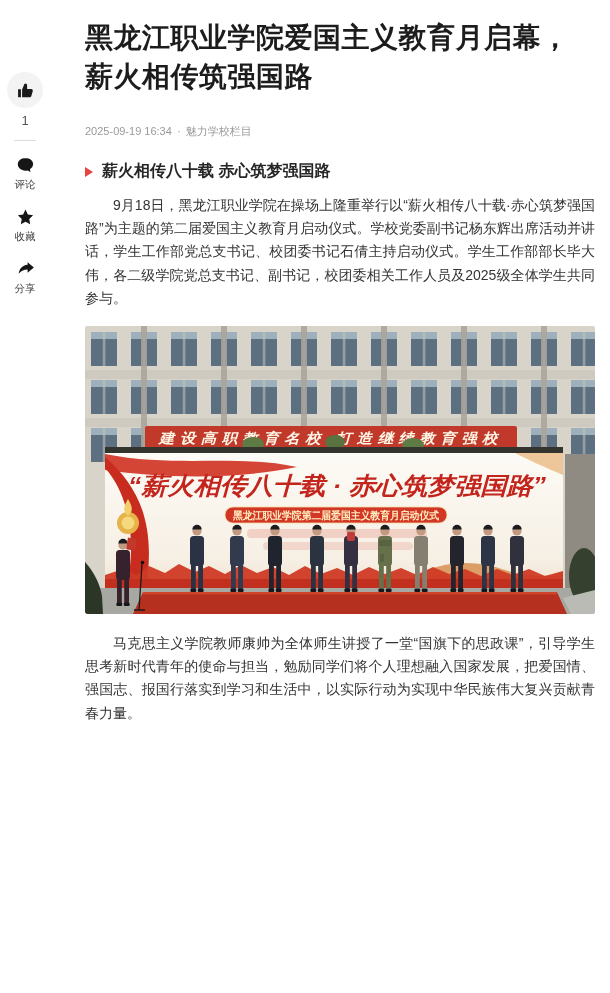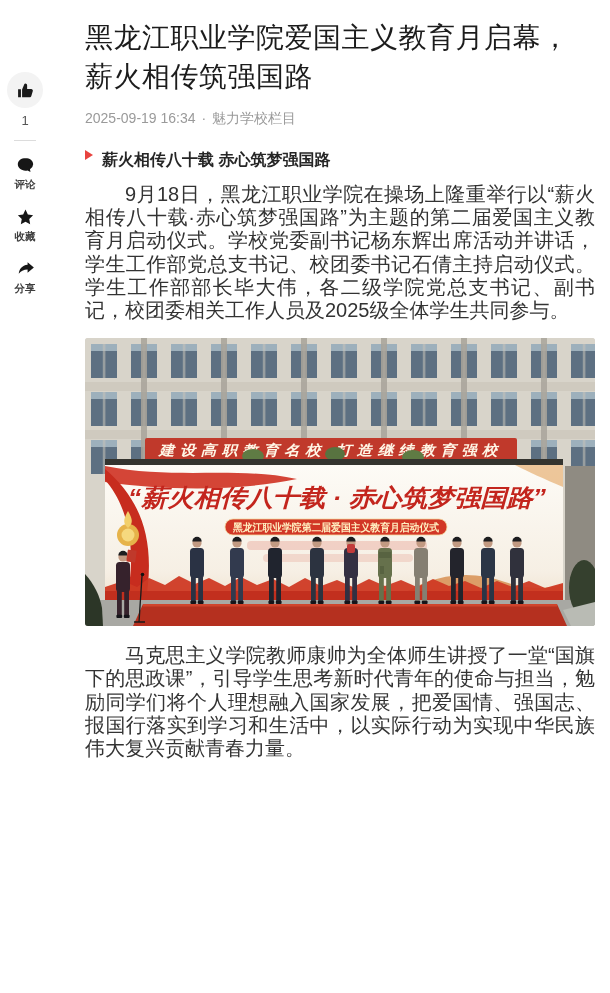--- a/index.html
+++ b/index.html
@@ -6,31 +6,31 @@
   body{
     width:610px;height:993px;background:#ffffff;position:relative;overflow:hidden;
     font-family:"Liberation Sans","DejaVu Sans",sans-serif;
     -webkit-font-smoothing:antialiased;
   }
   
   .rail{position:absolute;left:4px;top:72px;width:42px;display:flex;flex-direction:column;align-items:center;}
   .like-btn{width:36px;height:36px;border-radius:50%;background:#f3f3f3;display:flex;align-items:center;justify-content:center;cursor:pointer;}
   .like-count{margin-top:5px;font-size:13px;color:#555;}
   .rail-divider{width:22px;height:1px;background:#dcdcdc;margin:12px 0 15px;}
-  .rail-item{display:flex;flex-direction:column;align-items:center;margin-bottom:16px;cursor:pointer;font-weight:bold;}
+  .rail-item{display:flex;flex-direction:column;align-items:center;margin-bottom:16px;cursor:pointer;}
   .rail-label{font-size:10.5px;color:#3f3f3f;margin-top:3px;}
   .rail-icon{width:19px;height:19px;display:block;}
   
   .main{position:absolute;left:85px;top:0;width:510px;}
-  .title{margin:18px 0 0;font-size:28px;line-height:39px;font-weight:400;color:#1c1c1c;letter-spacing:.5px;}
-  .meta{margin-top:14px;font-size:14px;color:#9a9a9a;}
+  .title{margin:18px 0 0;font-size:28px;line-height:39px;font-weight:700;color:#1c1c1c;letter-spacing:.5px;}
+  .meta{margin-top:28px;font-size:11px;color:#9a9a9a;}
   .meta span{margin-right:2px;}
-  .section-head{margin-top:22px;display:flex;font-size:16px;font-weight:700;color:#262626;}
+  .section-head{margin-top:22px;display:flex;align-items:center;font-size:16px;font-weight:700;color:#262626;}
   .tri{width:0;height:0;border-left:8px solid #e8433f;border-top:5.5px solid transparent;border-bottom:5.5px solid transparent;margin-right:9px;flex:none;}
-  .para{margin:18px 0 0;font-size:20px;line-height:23.2px;color:#333;text-align:justify;text-indent:2em;}
+  .para{margin:18px 0 0;font-size:14px;line-height:23.2px;color:#333;text-align:justify;text-indent:2em;}
   .para.first{margin-top:12px;}
   .para.after-photo{margin-top:25px;}
   .photo-wrap{margin-top:16px;width:510px;height:288px;border-radius:3px;overflow:hidden;background:#d8d4ca;}
   .photo-wrap svg{display:block;}
 </style>
 </head>
 <body>
 
 <div class="rail">
   <div class="like-btn">

